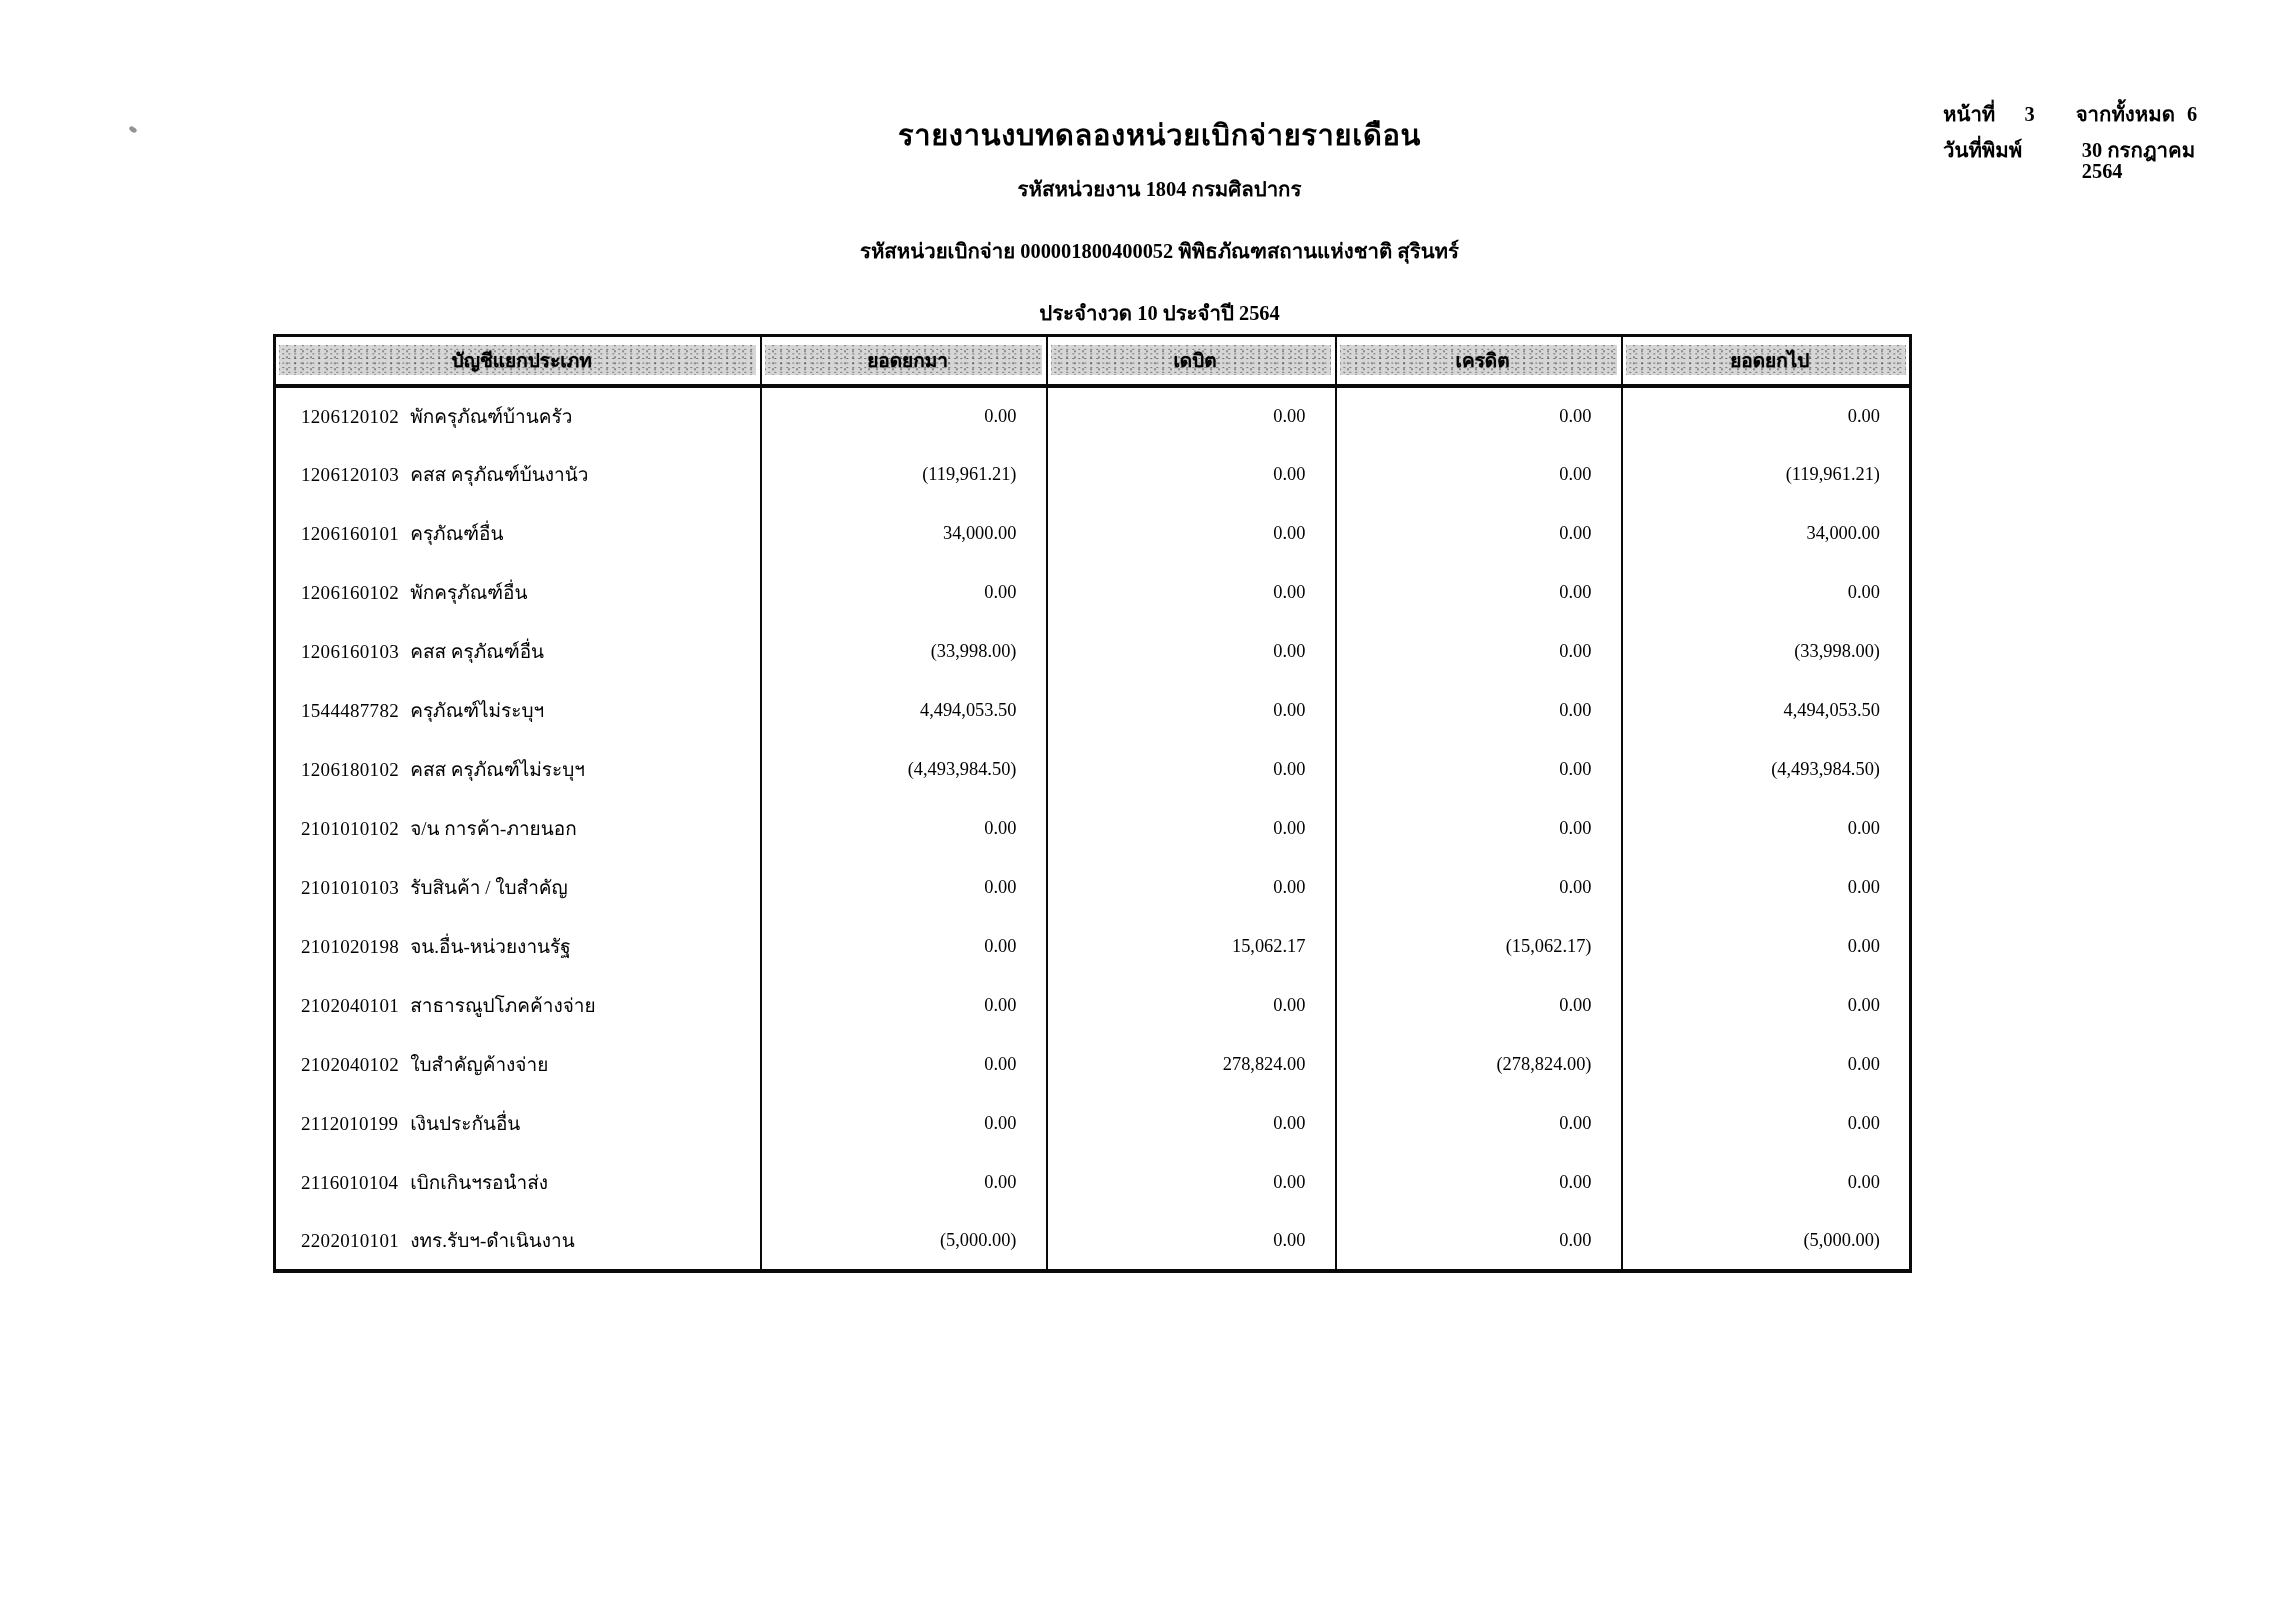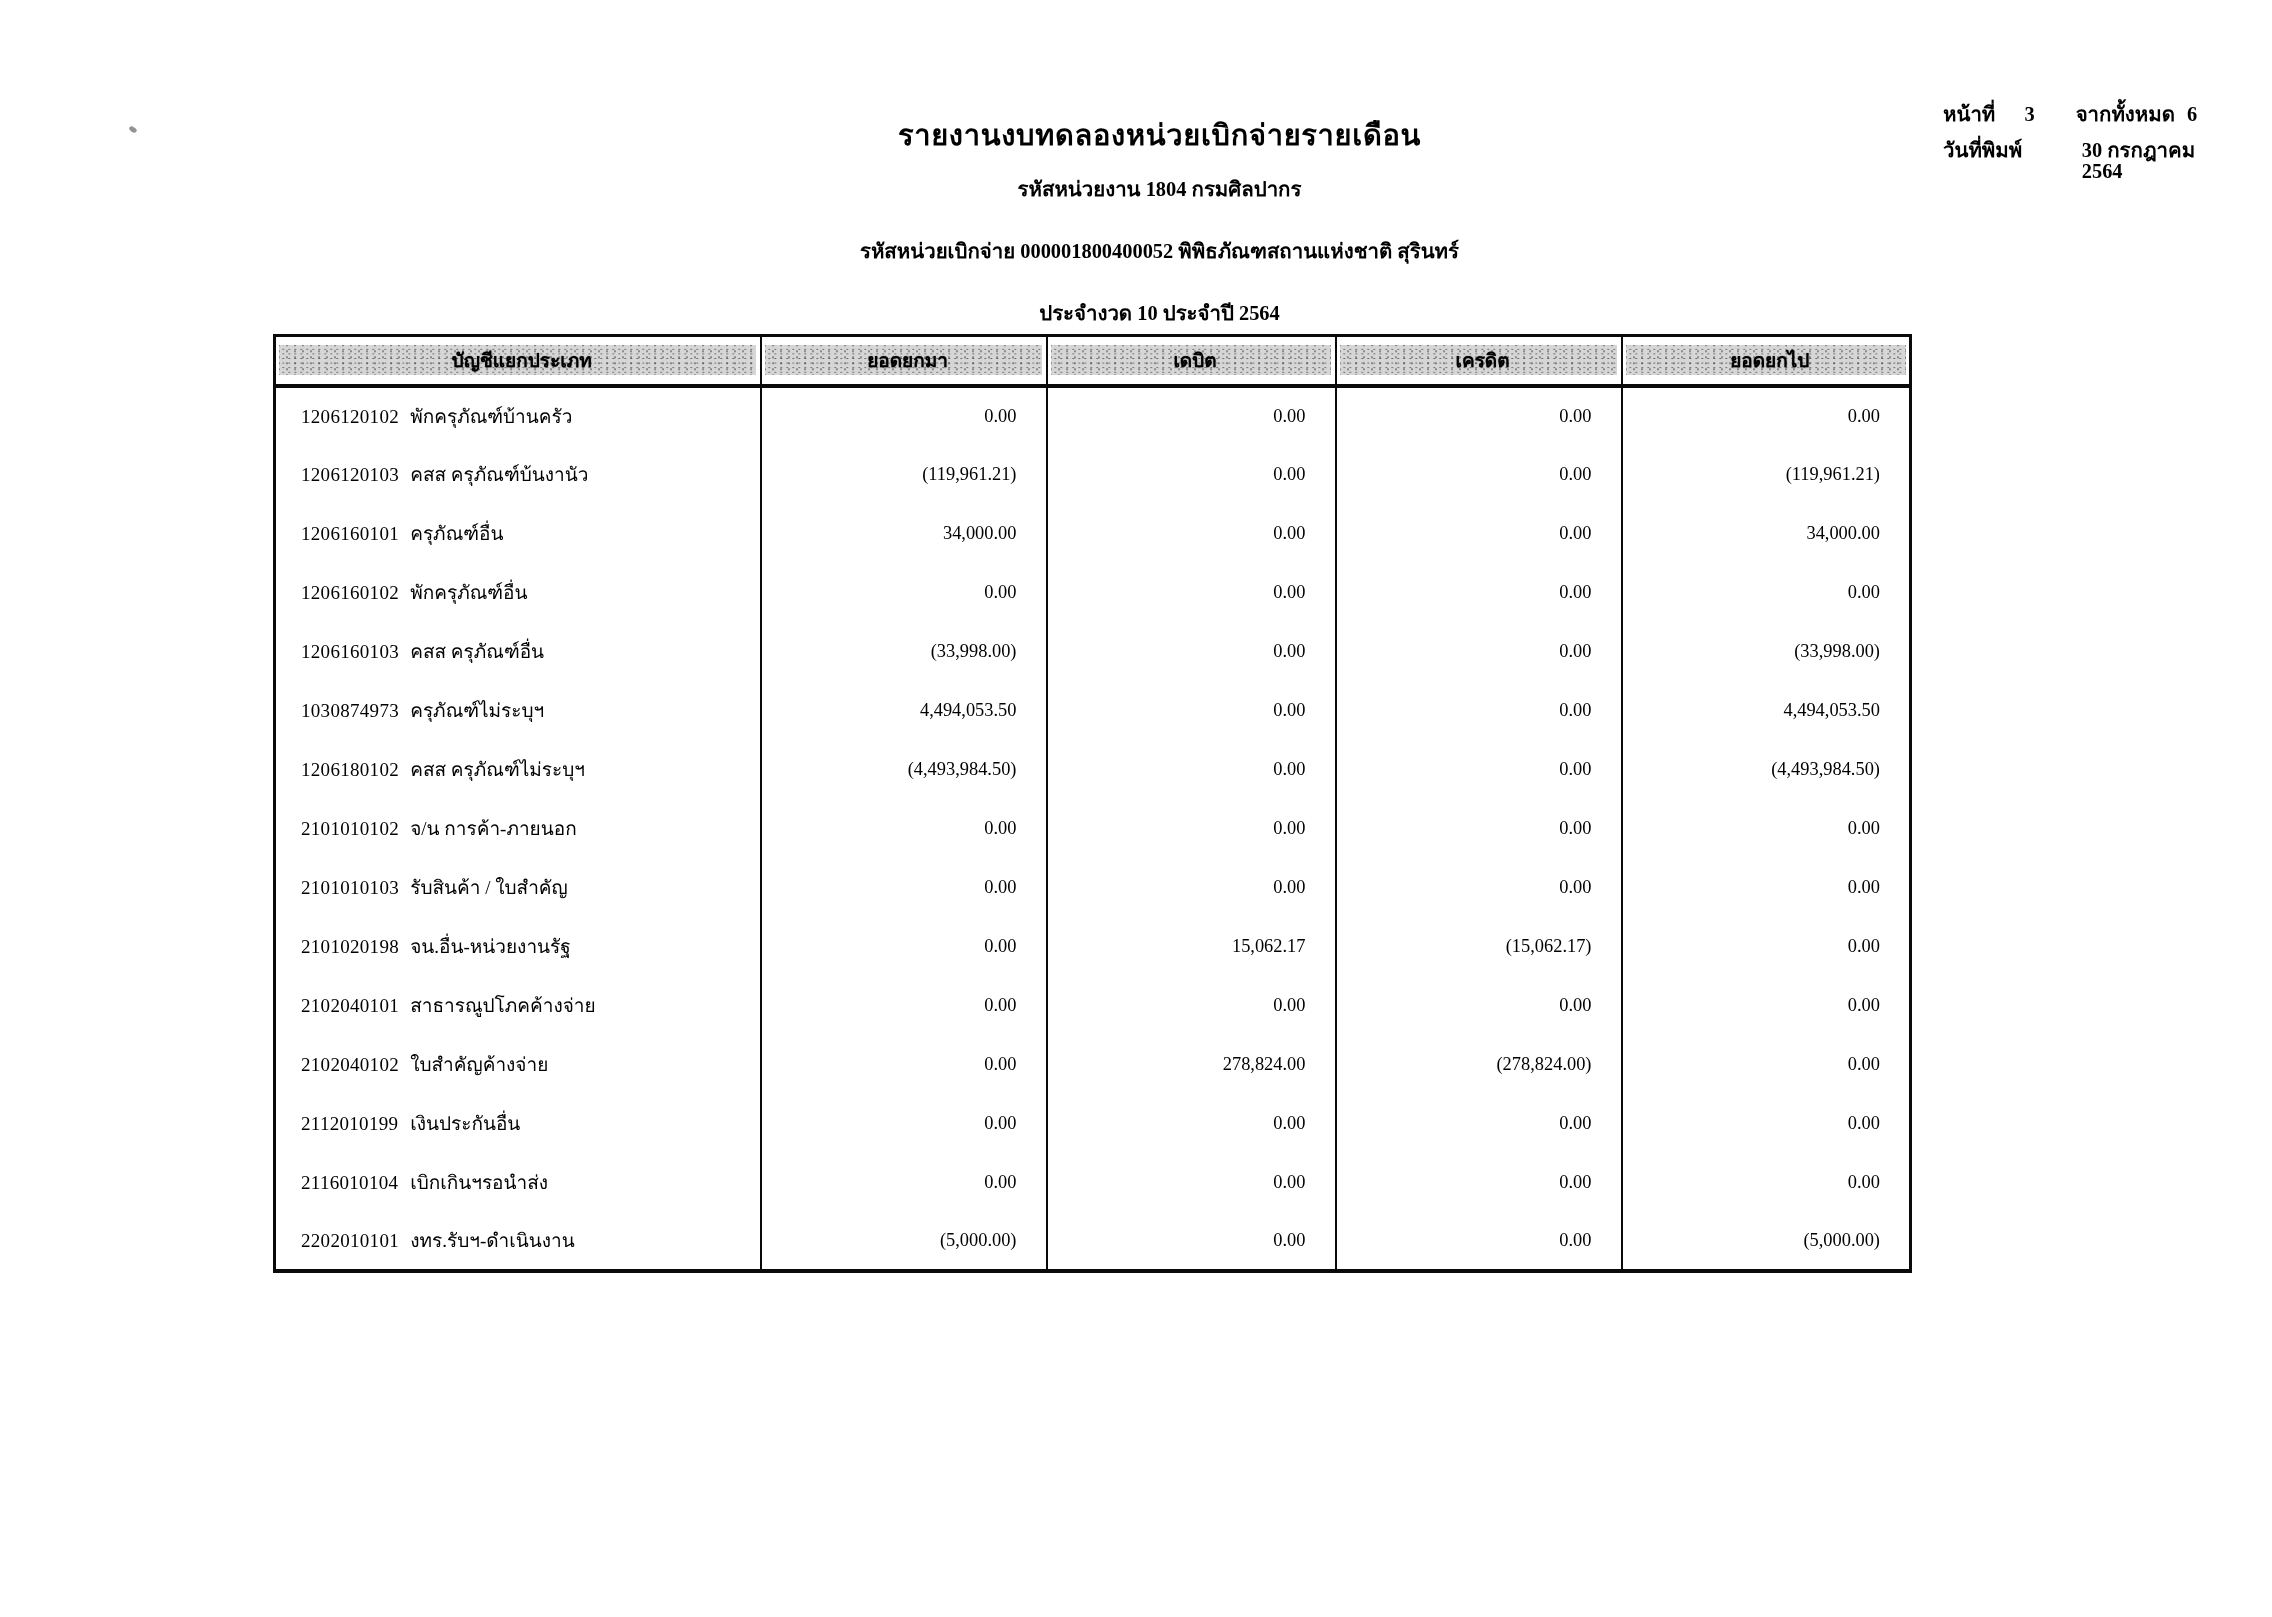--- a/index.html
+++ b/index.html
@@ -215,21 +215,21 @@
           <td class="c-num"><span>0.00</span></td>
         </tr>
         <tr>
           <td class="c-account"><span class="code">1206160103</span><span class="name">คสส ครุภัณฑ์อื่น</span></td>
           <td class="c-num"><span>(33,998.00)</span></td>
           <td class="c-num"><span>0.00</span></td>
           <td class="c-num"><span>0.00</span></td>
           <td class="c-num"><span>(33,998.00)</span></td>
         </tr>
         <tr>
-          <td class="c-account"><span class="code">1030874973</span><span class="name">ครุภัณฑ์ไม่ระบุฯ</span></td>
+          <td class="c-account"><span class="code">1544487782</span><span class="name">ครุภัณฑ์ไม่ระบุฯ</span></td>
           <td class="c-num"><span>4,494,053.50</span></td>
           <td class="c-num"><span>0.00</span></td>
           <td class="c-num"><span>0.00</span></td>
           <td class="c-num"><span>4,494,053.50</span></td>
         </tr>
         <tr>
           <td class="c-account"><span class="code">1206180102</span><span class="name">คสส ครุภัณฑ์ไม่ระบุฯ</span></td>
           <td class="c-num"><span>(4,493,984.50)</span></td>
           <td class="c-num"><span>0.00</span></td>
           <td class="c-num"><span>0.00</span></td>

